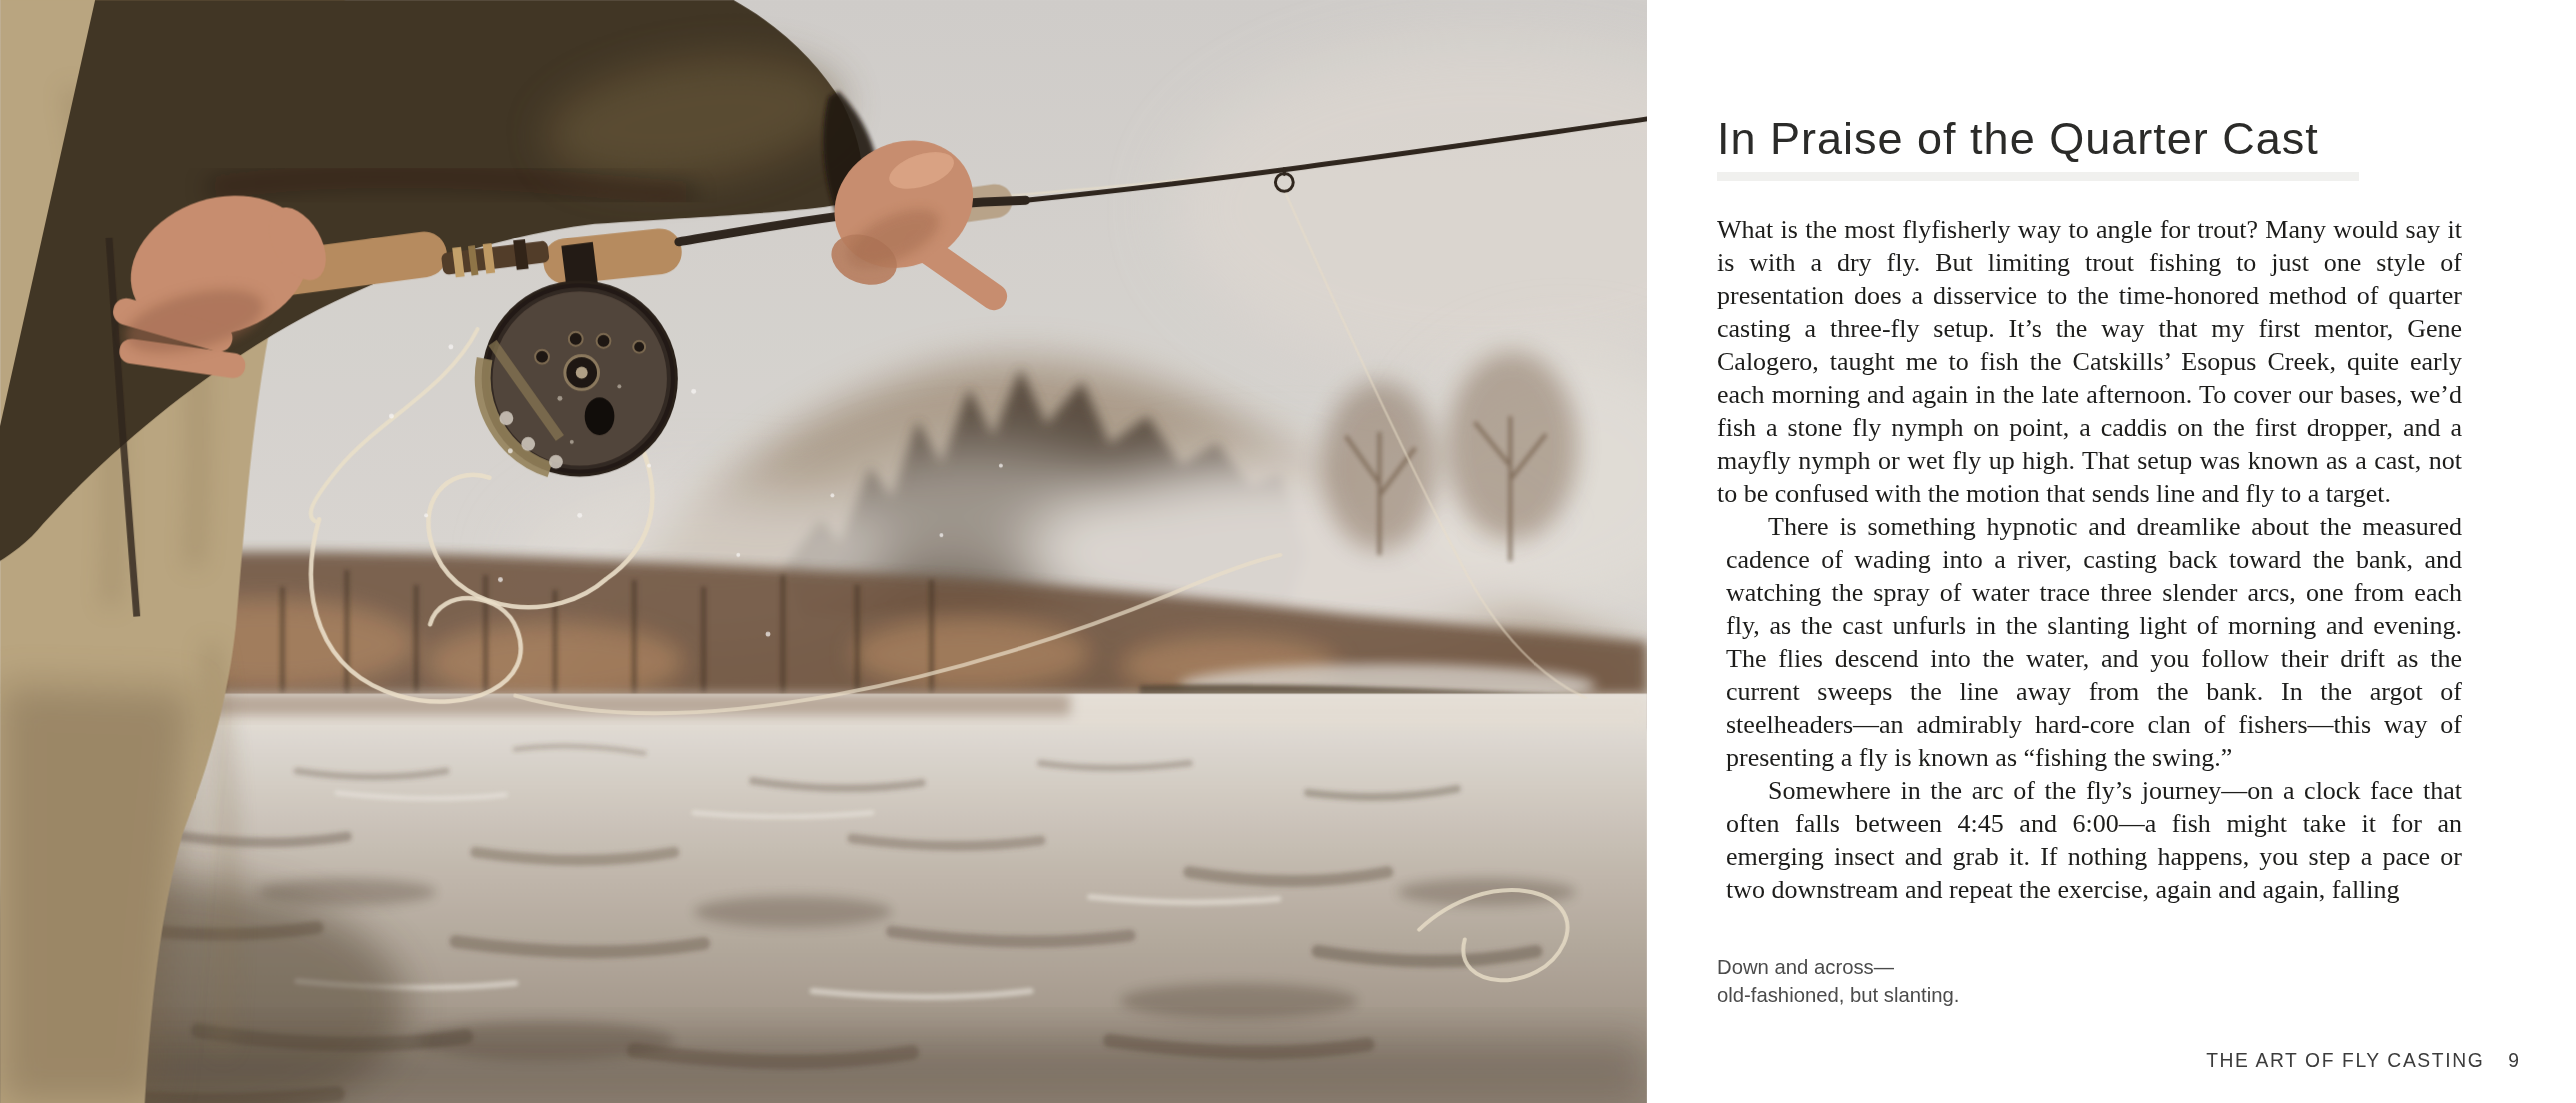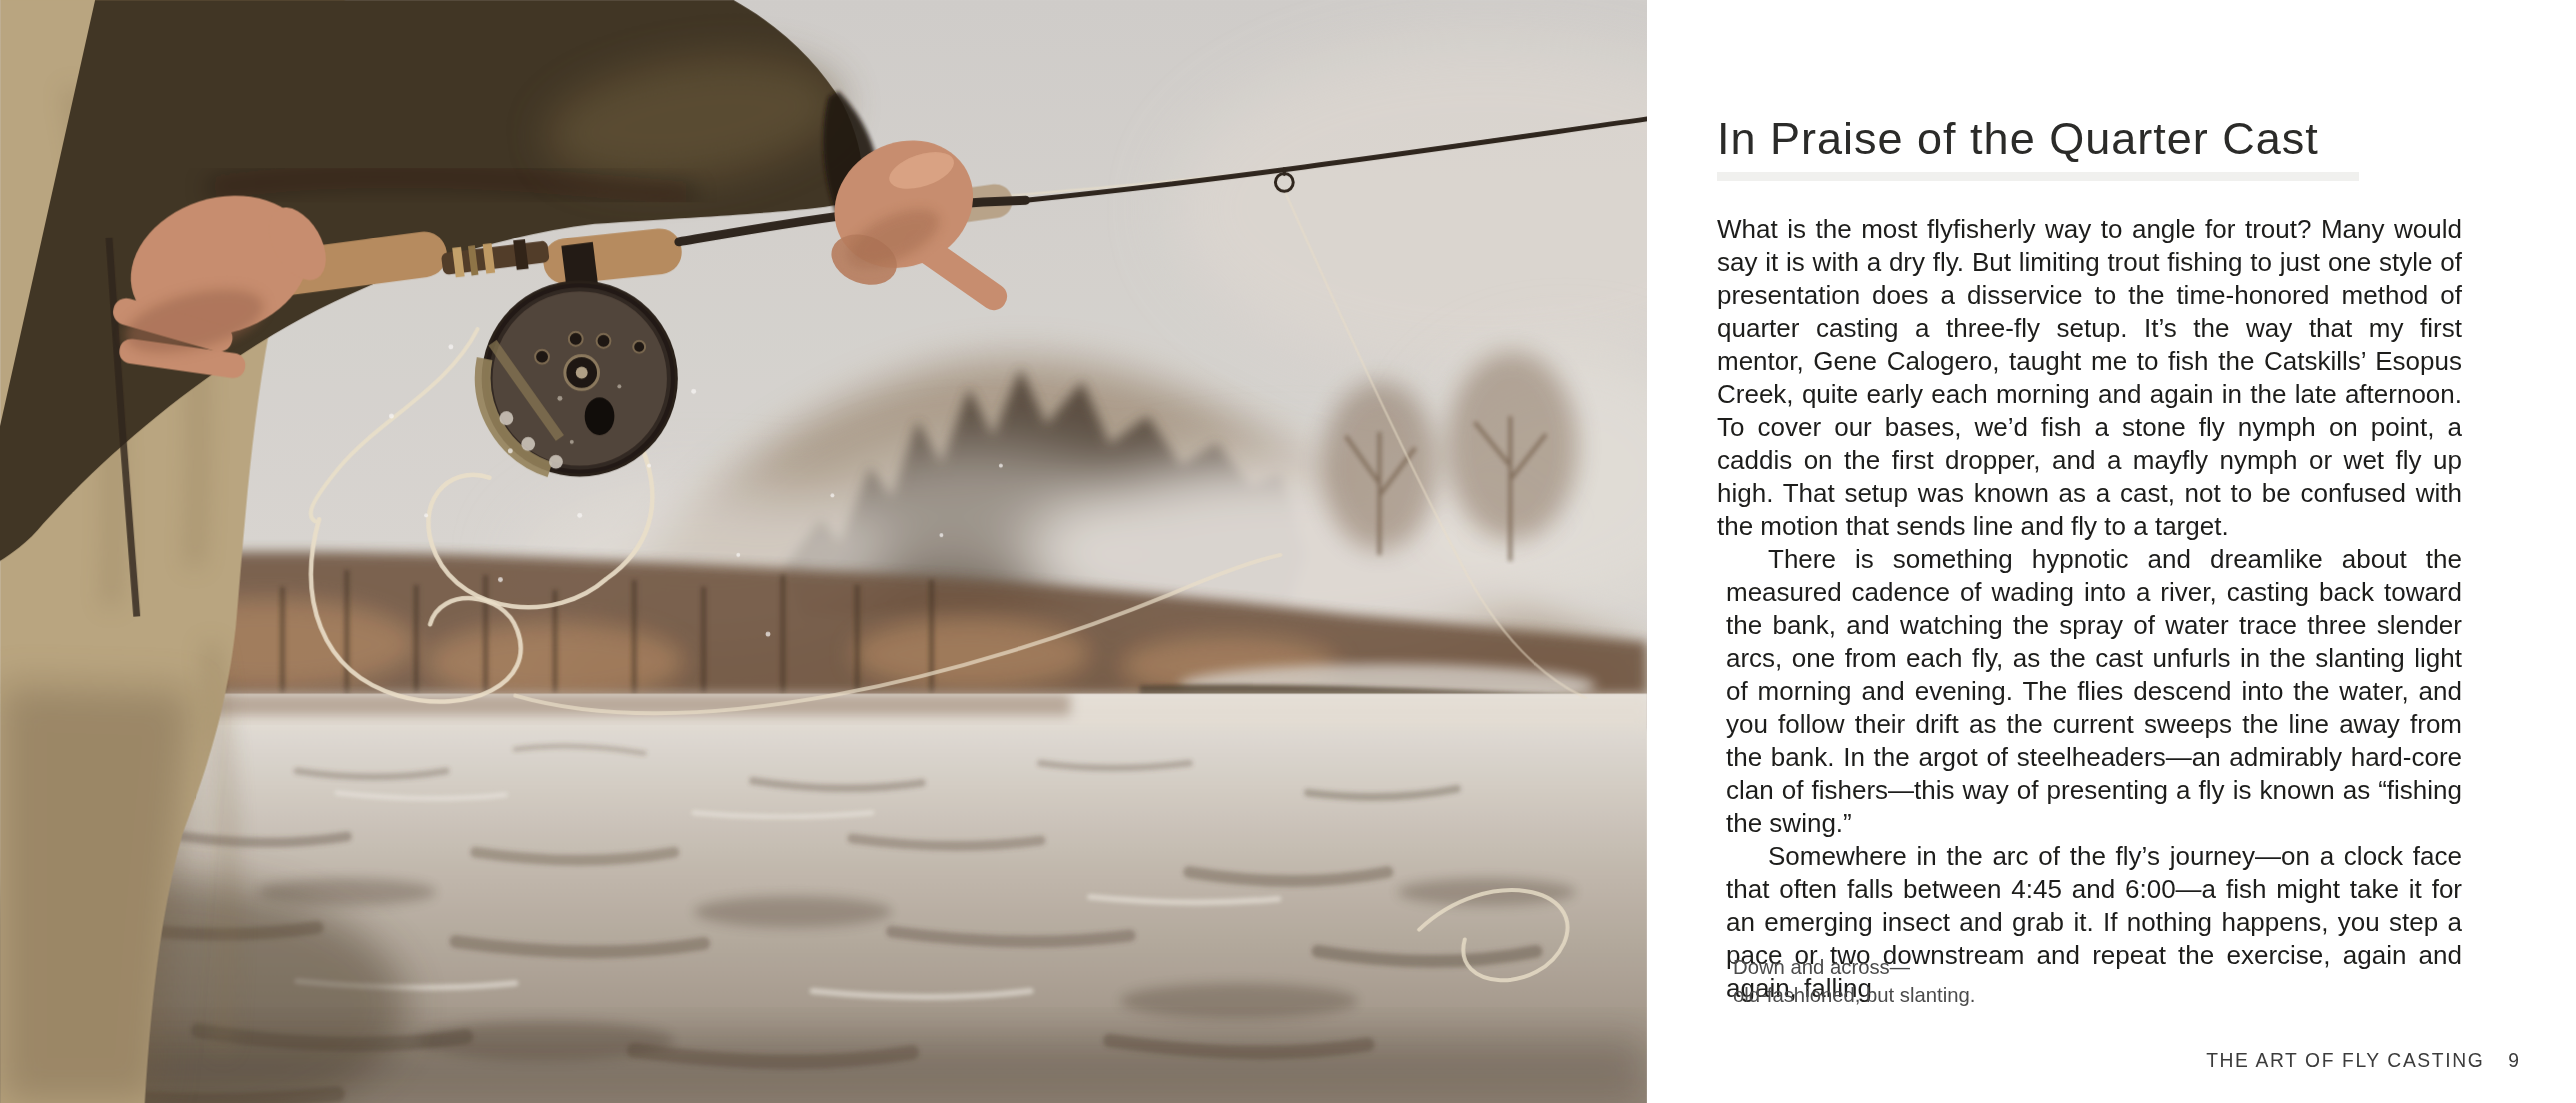--- a/index.html
+++ b/index.html
@@ -6,25 +6,25 @@
   body{width:2576px;height:1104px;overflow:hidden;font-family:"Liberation Sans",sans-serif;}
   .spread{position:relative;width:2576px;height:1104px;background:#ffffff;overflow:hidden;}
   .photo{position:absolute;left:0;top:0;width:1647px;height:1104px;overflow:hidden;}
   .photo svg{display:block;width:1647px;height:1104px;}
   .page{position:absolute;left:1647px;top:0;width:986px;height:1104px;background:#ffffff;}
   .title{position:absolute;left:70px;top:115px;margin:0;font-size:45px;line-height:48px;
          font-weight:300;letter-spacing:1px;color:#2b2b29;white-space:nowrap;
          font-family:"Liberation Sans",sans-serif;}
   .rule{position:absolute;left:70px;top:172px;width:642px;height:9px;background:#f0f0ee;}
   .bodytext{position:absolute;left:70px;top:213px;width:745px;
-            font-family:Liberation Sans, sans-serif;font-size:26px;line-height:33px;
+            font-family:Liberation Serif, serif;font-size:26px;line-height:33px;
             text-align:justify;color:#1d1d1b;}
   .bodytext p{margin:0;padding:0;}
   .bodytext p + p{text-indent:42px;margin-left:9px;}
-  .caption{position:absolute;left:86px;top:953px;font-size:20.3px;line-height:28px;color:#4b4b4b;}
+  .caption{position:absolute;left:70px;top:953px;font-size:20.3px;line-height:28px;color:#4b4b4b;}
   .footer{position:absolute;right:114px;bottom:32px;font-size:19.3px;letter-spacing:1.6px;
           color:#3c3c3c;white-space:nowrap;margin-left:35px;}
   .footer .num{margin-left:24px;letter-spacing:0;}
 </style>
 </head>
 <body>
 
 <div class="spread">
 
   <div class="photo" title="Close-up of an angler in khaki waders and a dark olive jacket holding a fly rod with cork grip and round fly reel over a misty river; loops of pale fly line hang in the air above rippled water, with a foggy forested hillside and bare trees on the far bank.">

